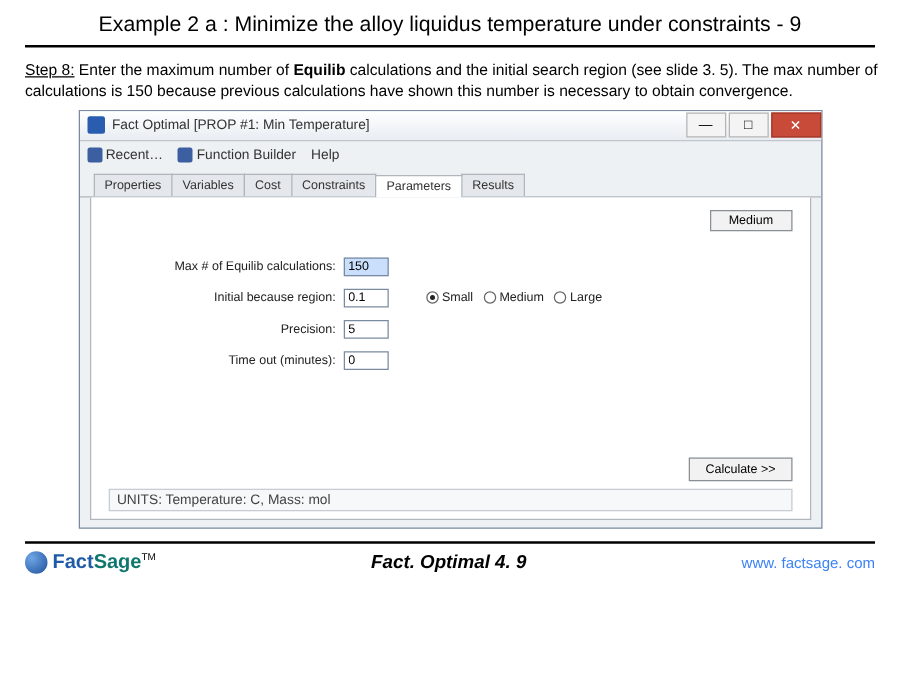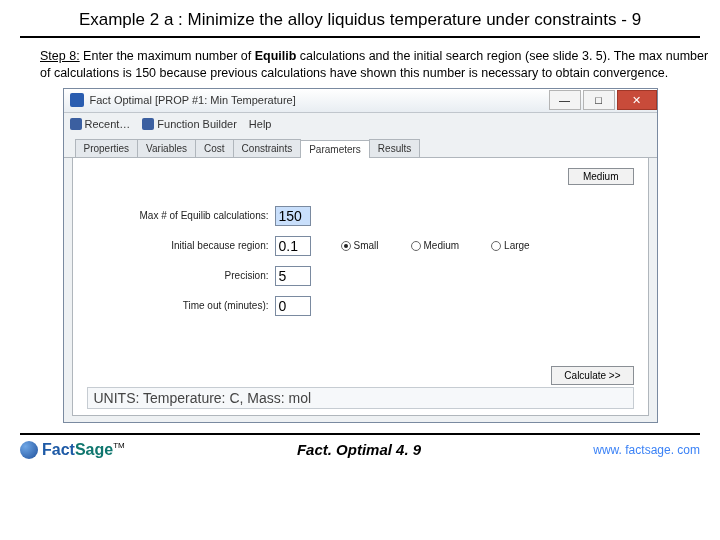--- a/index.html
+++ b/index.html
@@ -16,21 +16,20 @@
     font-size: 17px;
     text-align: center;
     padding: 10px 0 6px 0;
     border-bottom: 2px solid #000;
     margin: 0 20px;
   }
   .body-text {
     font-size: 12.5px;
     line-height: 1.35;
     padding: 10px 8px 6px 20px;
-    margin-left: 20px;
   }
   .body-text b { font-weight: bold; }
   .step { text-decoration: underline; }
   .app-window {
     width: 595px;
     height: 335px;
     margin: 0 auto;
     border: 1px solid #7a8aa0;
     background: #eef1f3;
     position: relative;
@@ -113,28 +112,28 @@
     margin-bottom: 10px;
     font-size:10px;
     color:#222;
   }
   .form-row .lbl {
     width: 188px;
     text-align:right;
     padding-right: 6px;
   }
   .form-row input.txt {
-    font-size:14px;
+    font-size:10px;
     padding: 1px 3px;
     border:1px solid #7a8aa0;
     background:#fff;
   }
   .hl-input { background:#c9dffb !important; }
   .radio-group {
-    display:flex; gap: 32px; margin-left: 30px;
+    display:flex; gap: 8px; margin-left: 30px;
     align-items:center;
   }
   .radio { display:flex; align-items:center; gap:3px; }
   .rbul {
     width:10px; height:10px; border:1px solid #666; border-radius:50%; display:inline-block;
     position:relative; background:#fff;
   }
   .rbul.sel::after {
     content:""; position:absolute; width:4px; height:4px; background:#222; border-radius:50%;
     left:2px; top:2px;
@@ -144,21 +143,21 @@
     bottom: 30px;
     right: 14px;
   }
   .statusbar {
     position:absolute;
     bottom: 6px;
     left: 14px;
     right: 14px;
     border:1px solid #c6ccd2;
     background:#f6f8fa;
-    font-size:14px;
+    font-size:11px;
     padding: 2px 6px;
     color:#444;
   }
   .footer-rule {
     border-top: 2px solid #000;
     margin: 10px 20px 0 20px;
   }
   .footer {
     display:flex;
     align-items:center;

